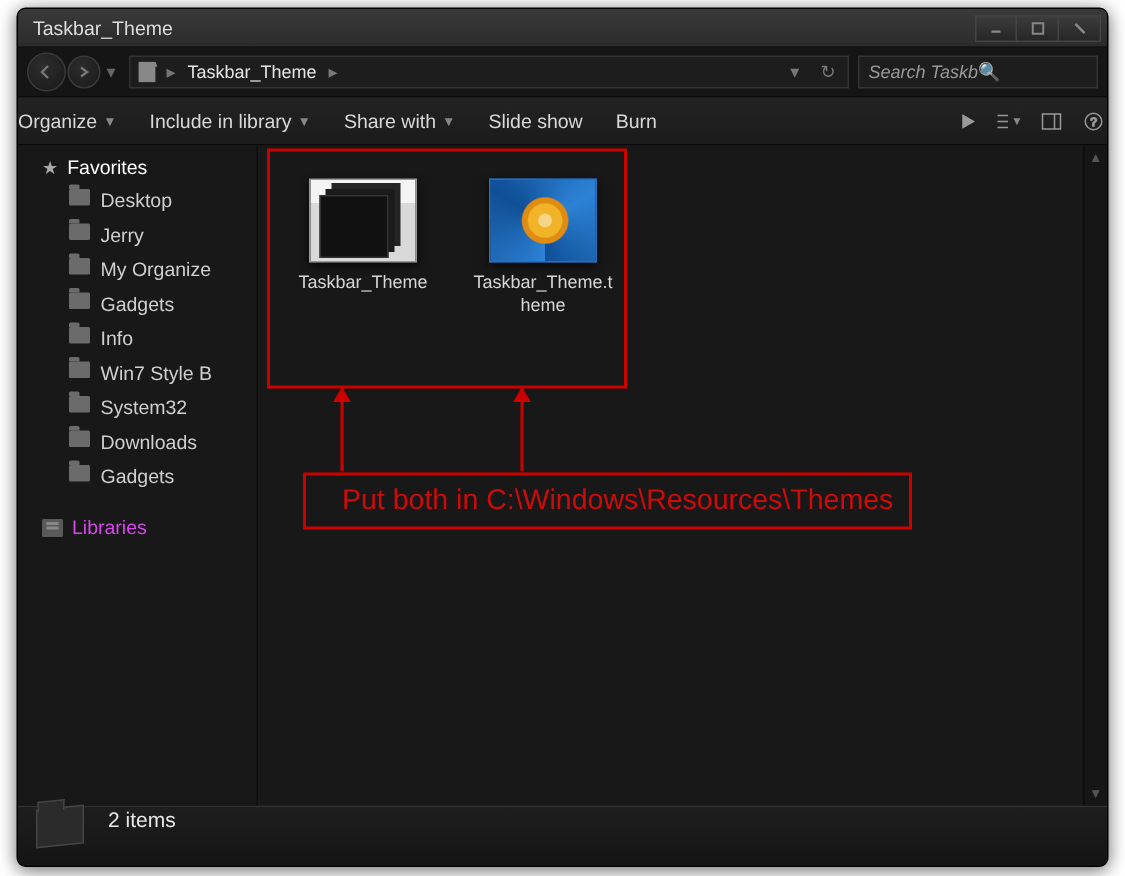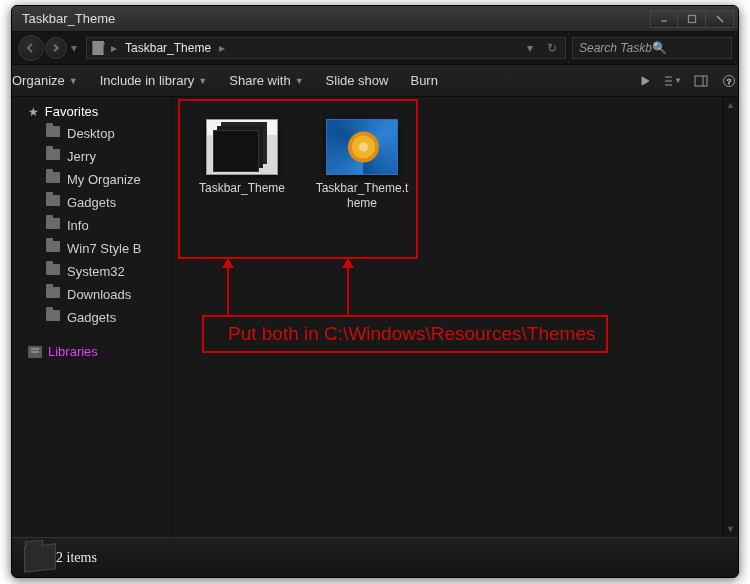--- a/index.html
+++ b/index.html
@@ -222,22 +222,22 @@
     color:#cf0a0a;
     font-size:19px;
     padding:6px 10px;
     white-space:nowrap;
   }
   
   .status {
     height:40px;
     background:linear-gradient(#1e1e1e,#141414);
     border-top:1px solid #333;
-    display:flex; align-items:center; 
-    padding:0 12px; color:#e8e8e8; font-size:14px;font-family:Liberation Serif, serif;
+    display:flex; align-items:flex-start; gap:16px;
+    padding:0 12px; color:#e8e8e8; font-size:14px;
   }
   .status-ico {
     width:32px;height:26px; position:relative;
     background:#2b2b2b; border:1px solid #444; transform:skewY(-6deg);
   }
   .status-ico::before{
     content:'';position:absolute;left:0;top:-6px;width:16px;height:6px;background:#2b2b2b;border:1px solid #444;border-bottom:none;
   }
   .scrollbar{
     position:absolute; right:0; top:0; bottom:0; width:16px;

